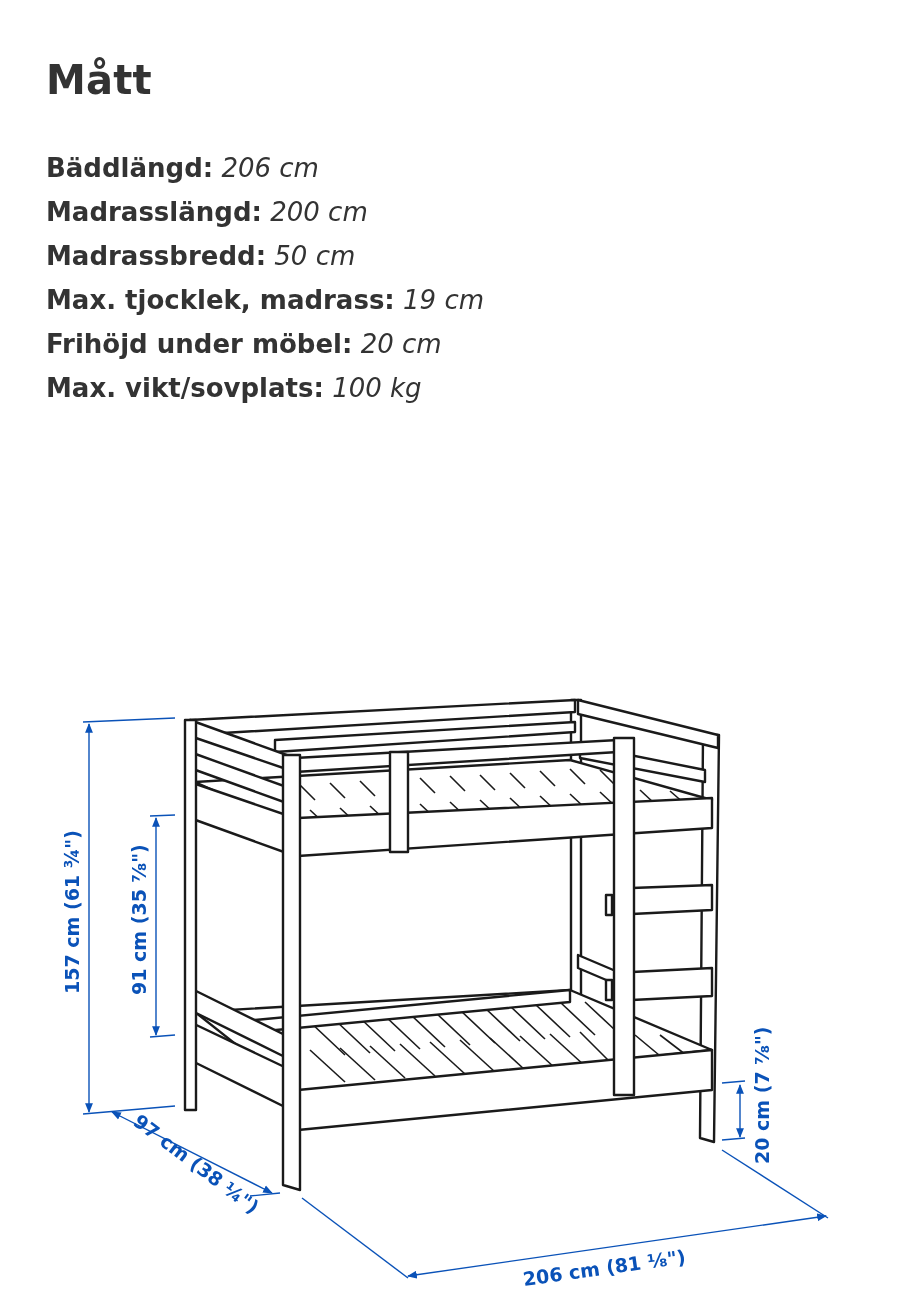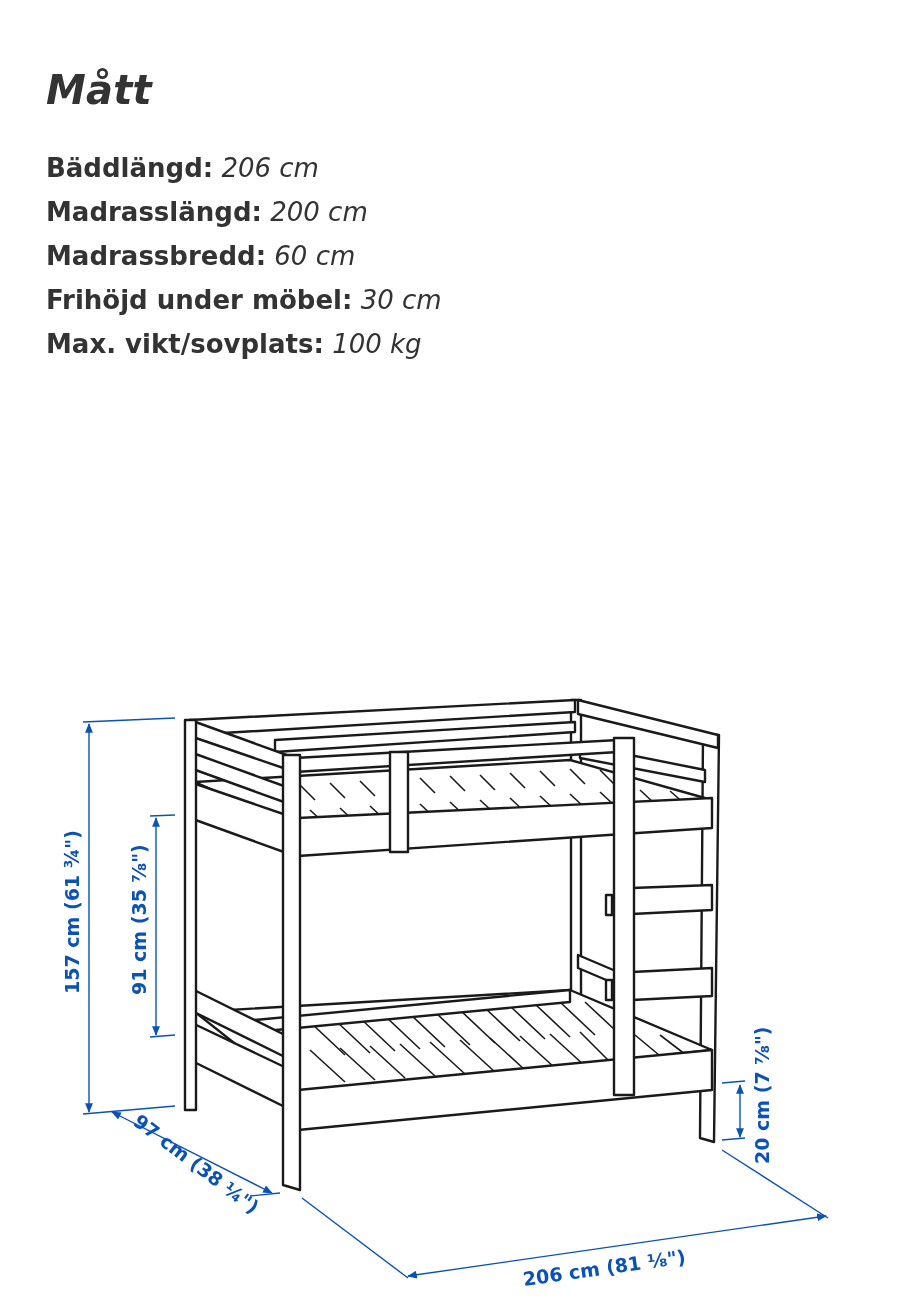--- a/index.html
+++ b/index.html
@@ -1,37 +1,38 @@
 <!DOCTYPE html>
 <html><head>
   <meta charset="utf-8">
   <style>
     html, body { margin: 0; padding: 0; background: #ffffff; }
     body { width: 906px; height: 1316px; position: relative; overflow: hidden;
            font-family: "DejaVu Sans", "Liberation Sans", sans-serif; color: #333333; }
-    .title { position: absolute; left: 46px; top: 62px; margin: 0;
-             font-size: 40px; font-weight: bold; color: #333333; letter-spacing: 0.2px; line-height: 56px; font-style: italic; }
+    .title { position: absolute; left: 46px; top: 52px; margin: 0;
+             font-size: 40px; font-weight: bold; color: #333333; letter-spacing: 0.2px; line-height: 56px; }
     .specs { position: absolute; left: 46px; top: 148px; margin: 0; padding: 0; list-style: none; }
     .spec-row { height: 44px; line-height: 40px; font-size: 26px; color: #333333; white-space: nowrap; }
     .spec-label { font-weight: bold; }
     .spec-value { font-weight: normal; font-style: italic; }
     .diagram { position: absolute; left: 0; top: 680px; width: 906px; height: 636px; }
     .dim-text { font-family: "DejaVu Sans", "Liberation Sans", sans-serif; font-weight: bold;
                 font-size: 19px; fill: #0a52b8; }
   </style>
 </head>
 <body>
 
 <h1 class="title">Mått</h1>
 
 <ul class="specs">
   <li class="spec-row"><span class="spec-label">Bäddlängd:</span> <span class="spec-value">206 cm</span></li>
   <li class="spec-row"><span class="spec-label">Madrasslängd:</span> <span class="spec-value">200 cm</span></li>
-  <li class="spec-row"><span class="spec-label">Madrassbredd:</span> <span class="spec-value">60 cm</span></li>
-  <li class="spec-row"><span class="spec-label">Frihöjd under möbel:</span> <span class="spec-value">30 cm</span></li>
+  <li class="spec-row"><span class="spec-label">Madrassbredd:</span> <span class="spec-value">50 cm</span></li>
+  <li class="spec-row"><span class="spec-label">Max. tjocklek, madrass:</span> <span class="spec-value">19 cm</span></li>
+  <li class="spec-row"><span class="spec-label">Frihöjd under möbel:</span> <span class="spec-value">20 cm</span></li>
   <li class="spec-row"><span class="spec-label">Max. vikt/sovplats:</span> <span class="spec-value">100 kg</span></li>
 </ul>
 
 <svg class="diagram" viewBox="0 680 906 636" width="906" height="636" xmlns="http://www.w3.org/2000/svg">
   <defs>
     <marker id="arr" viewBox="0 0 10 10" refX="9" refY="5" markerWidth="7" markerHeight="7" orient="auto-start-reverse">
       <path d="M0,1 L10,5 L0,9 z" fill="#0a52b8"></path>
     </marker>
   </defs>
 

